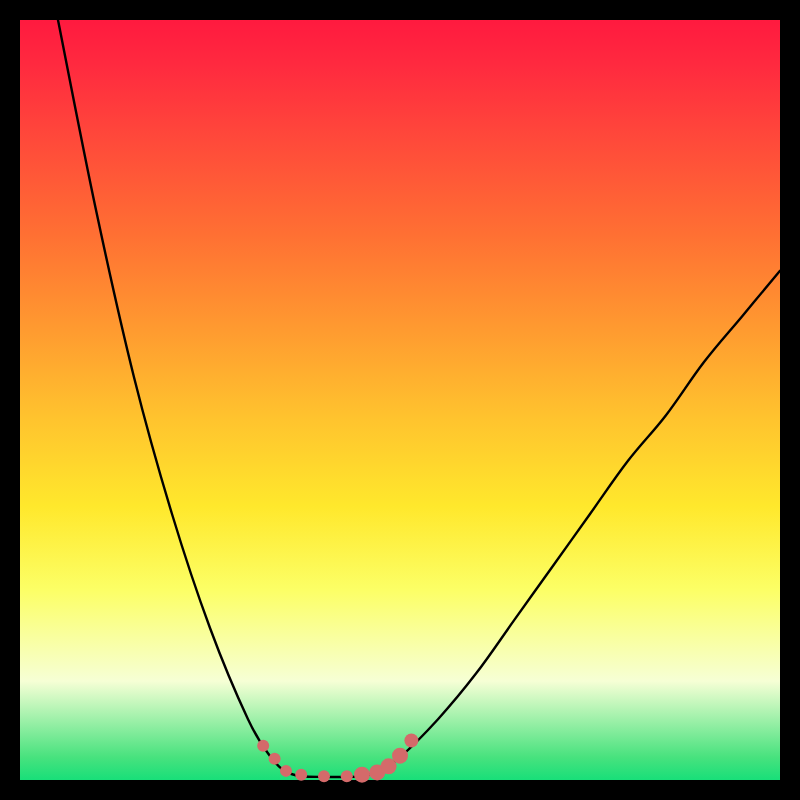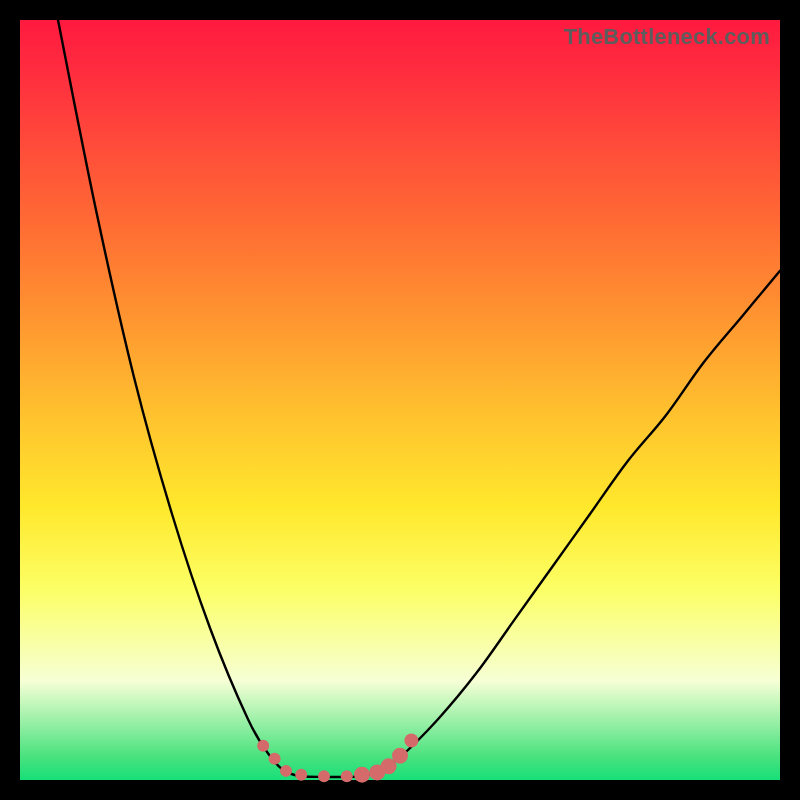--- a/index.html
+++ b/index.html
@@ -46,21 +46,20 @@
     width: 760px;
     height: 760px;
     overflow: visible;
   }
 </style>
 </head>
 <body>
 
 <div class="frame">
   <div class="plot">
-    <div class="watermark">TheBottleneck.com</div>
     <svg class="curve" viewBox="0 0 760 760">
       <path id="path-left" fill="none" stroke="#000" stroke-width="2.4" stroke-linecap="round" d="M 38,0 C 44.84,34.199999999999996 62.32,125.70400000000001 76,190 C 89.68,254.296 100.32,302.48 114,357.2 C 127.68,411.91999999999996 138.32,448.856 152,494 C 165.68,539.144 176.32,571.064 190,608 C 203.68,644.936 217.056,675.9440000000001 228,699.2 C 238.944,722.456 243.96,727.624 250.8,737.2 C 257.64,746.7760000000001 263.264,749.664 266,752.4"></path>
       <path id="path-flat" fill="none" stroke="#000" stroke-width="2.4" stroke-linecap="round" d="M 266,752.4 C 268.736,753.084 274.36,755.3792000000001 281.2,756.2 C 288.03999999999996,757.0208 295.792,756.8232 304,756.96 C 312.208,757.0968 319.96000000000004,757.0968 326.8,756.96 C 333.64,756.8232 336.528,757.0208 342,756.2 C 347.472,755.3792000000001 354.464,753.084 357.2,752.4"></path>
       <path id="path-right" fill="none" stroke="#000" stroke-width="2.4" stroke-linecap="round" d="M 357.2,752.4 C 361.304,749.664 369.056,746.7760000000001 380,737.2 C 390.944,727.624 404.32000000000005,714.248 418.00000000000006,699.2 C 431.68000000000006,684.152 442.32,671.384 456,653.6 C 469.68,635.816 480.32,619.552 494,600.4 C 507.68,581.2479999999999 518.32,566.3520000000001 532,547.2 C 545.68,528.048 556.32,513.152 570,494 C 583.68,474.848 594.32,458.584 608,440.8 C 621.68,423.016 632.32,412.984 646,395.2 C 659.68,377.416 670.32,359.78399999999993 684,341.99999999999994 C 697.68,324.21599999999995 708.32,312.81600000000003 722,296.40000000000003 C 735.68,279.98400000000004 753.16,259.008 760,250.79999999999995"></path>
       <g id="dots">
           <circle cx="243.20000000000002" cy="725.8" r="6" fill="#d46a6a"></circle>
           <circle cx="254.60000000000002" cy="738.72" r="6" fill="#d46a6a"></circle>
           <circle cx="266" cy="750.88" r="6" fill="#d46a6a"></circle>
           <circle cx="281.2" cy="754.68" r="6" fill="#d46a6a"></circle>
           <circle cx="304" cy="756.2" r="6" fill="#d46a6a"></circle>

